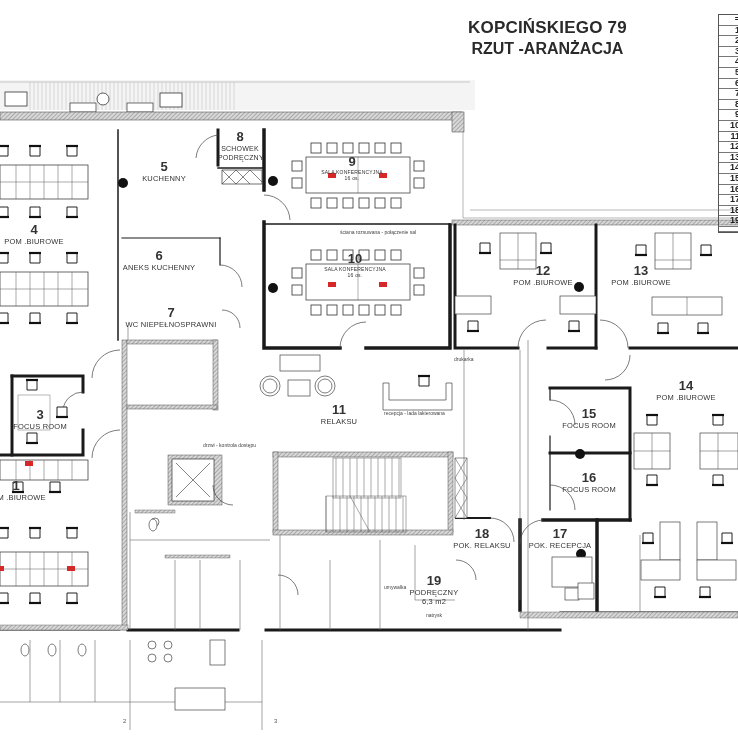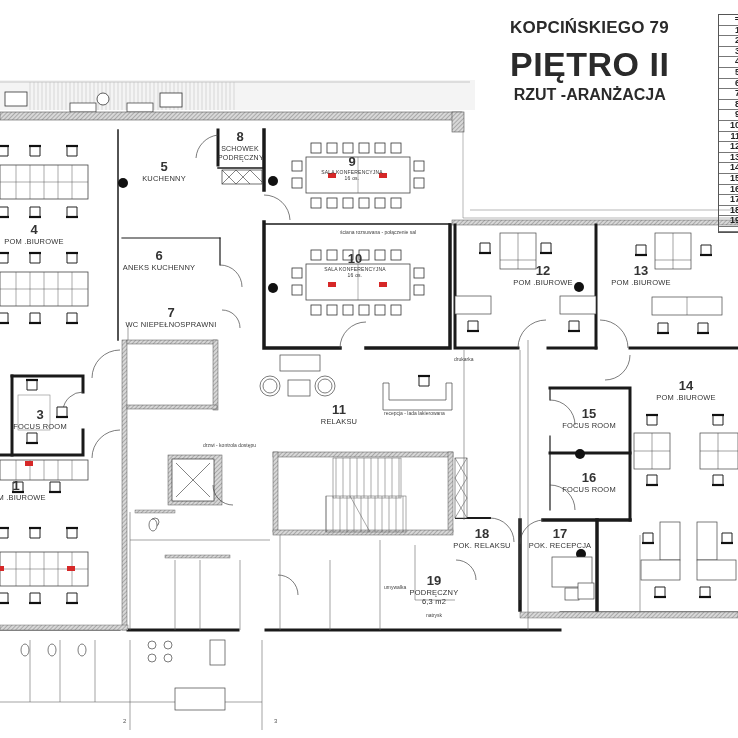--- a/index.html
+++ b/index.html
@@ -1,18 +1,18 @@
 <!DOCTYPE html>
 <html><head>
 <meta charset="utf-8">
 <style>
   html,body{margin:0;padding:0;background:#fff;}
   body{width:738px;height:738px;overflow:hidden;position:relative;font-family:"Liberation Sans",sans-serif;color:#222;}
   #plan{position:absolute;left:0;top:0;width:738px;height:738px;}
-  .title-block{position:absolute;left:510px;top:18px;color:#2a2a2a;}
+  .title-block{position:absolute;left:468px;top:18px;color:#2a2a2a;}
   .t1{font-size:17px;font-weight:bold;letter-spacing:0.2px;}
   .t2{font-size:34px;font-weight:bold;line-height:40px;margin-top:6px;letter-spacing:0.5px;}
   .t3{font-size:16px;font-weight:bold;margin-top:2px;text-align:center;}
   .t4{font-size:17px;font-weight:bold;margin-top:8px;}
   .legend{position:absolute;left:718px;top:14px;width:22px;border:1px solid #555;font-size:9px;font-weight:bold;}
   .legend div{height:9.6px;line-height:9.6px;border-bottom:1px solid #777;text-align:right;padding-right:1px;}
   .lbl{position:absolute;text-align:center;color:#333;white-space:nowrap;transform:translateX(-50%);}
   .lbl .num{font-size:13px;font-weight:bold;line-height:14px;}
   .lbl .nm{font-size:7.5px;line-height:9px;letter-spacing:0.2px;}
   .small{position:absolute;font-size:5px;color:#444;white-space:nowrap;}
@@ -347,21 +347,20 @@
   </g>
 
   <g fill="#555" font-size="6" font-family="Liberation Sans, sans-serif">
     <text x="123" y="723">2</text>
     <text x="274" y="723">3</text>
   </g>
 </svg>
 
 <div class="title-block">
   <div class="t1">KOPCIŃSKIEGO 79</div>
-  <div class="t2">PIĘTRO II</div>
   <div class="t3">RZUT -ARANŻACJA</div>
 </div>
 
 <div class="legend">
   <div>=</div>
   <div>1</div>
   <div>2</div>
   <div>3</div>
   <div>4</div>
   <div>5</div>

